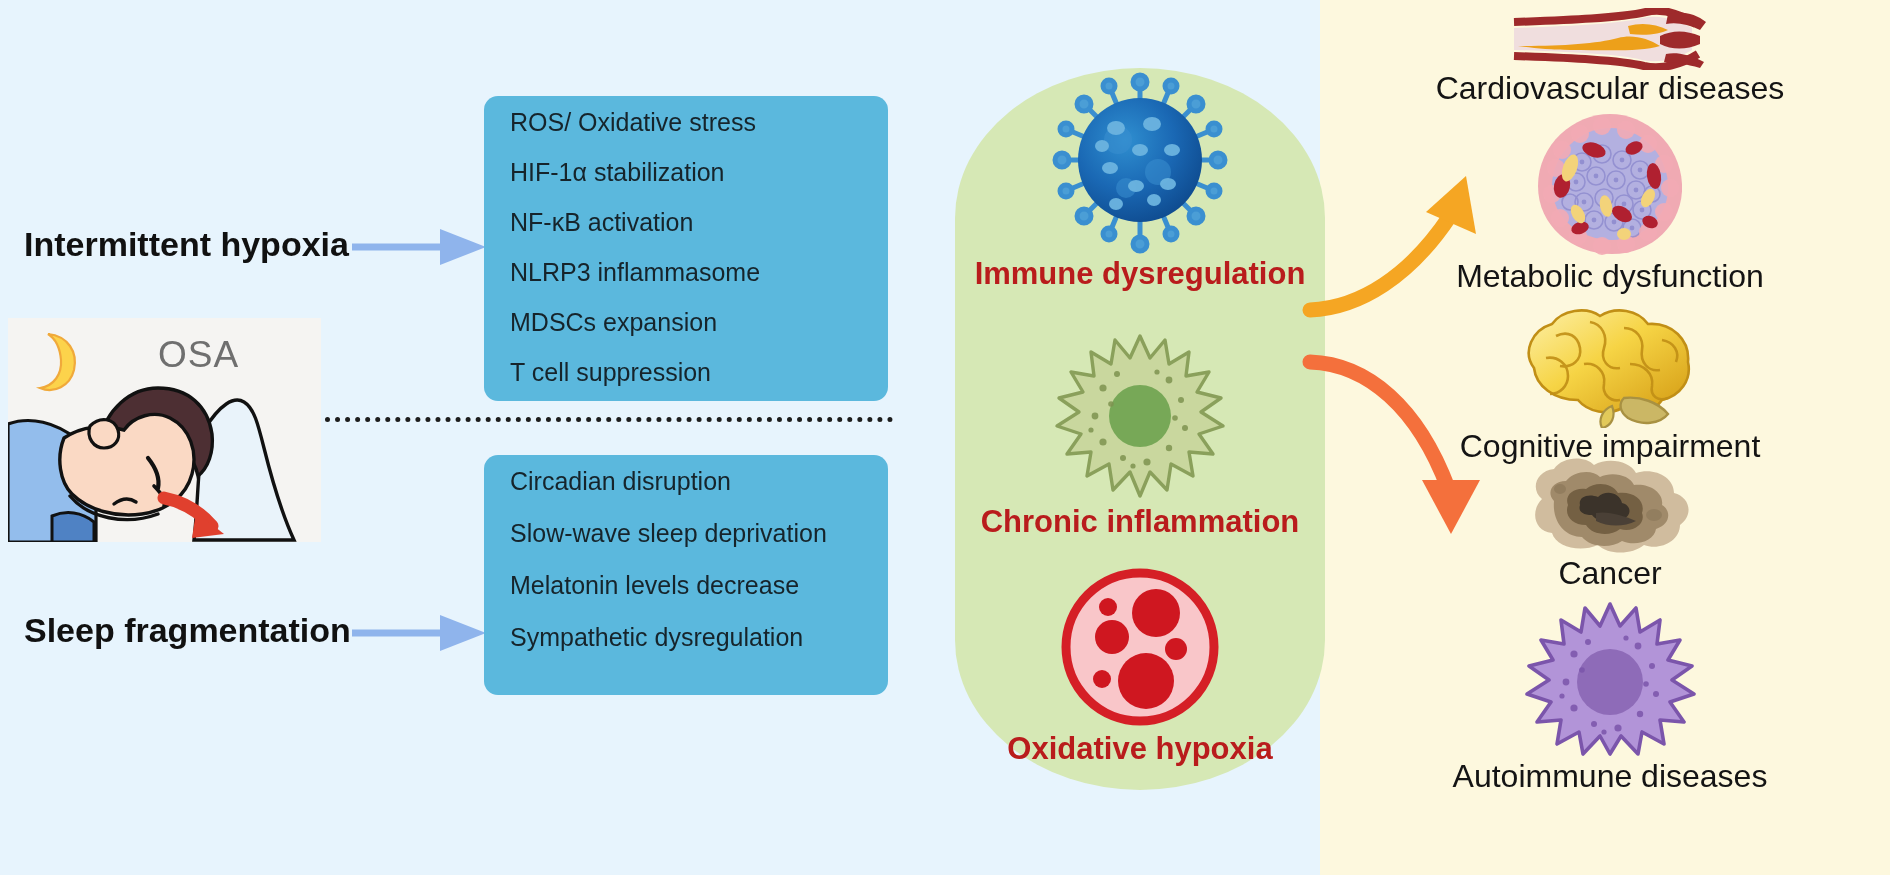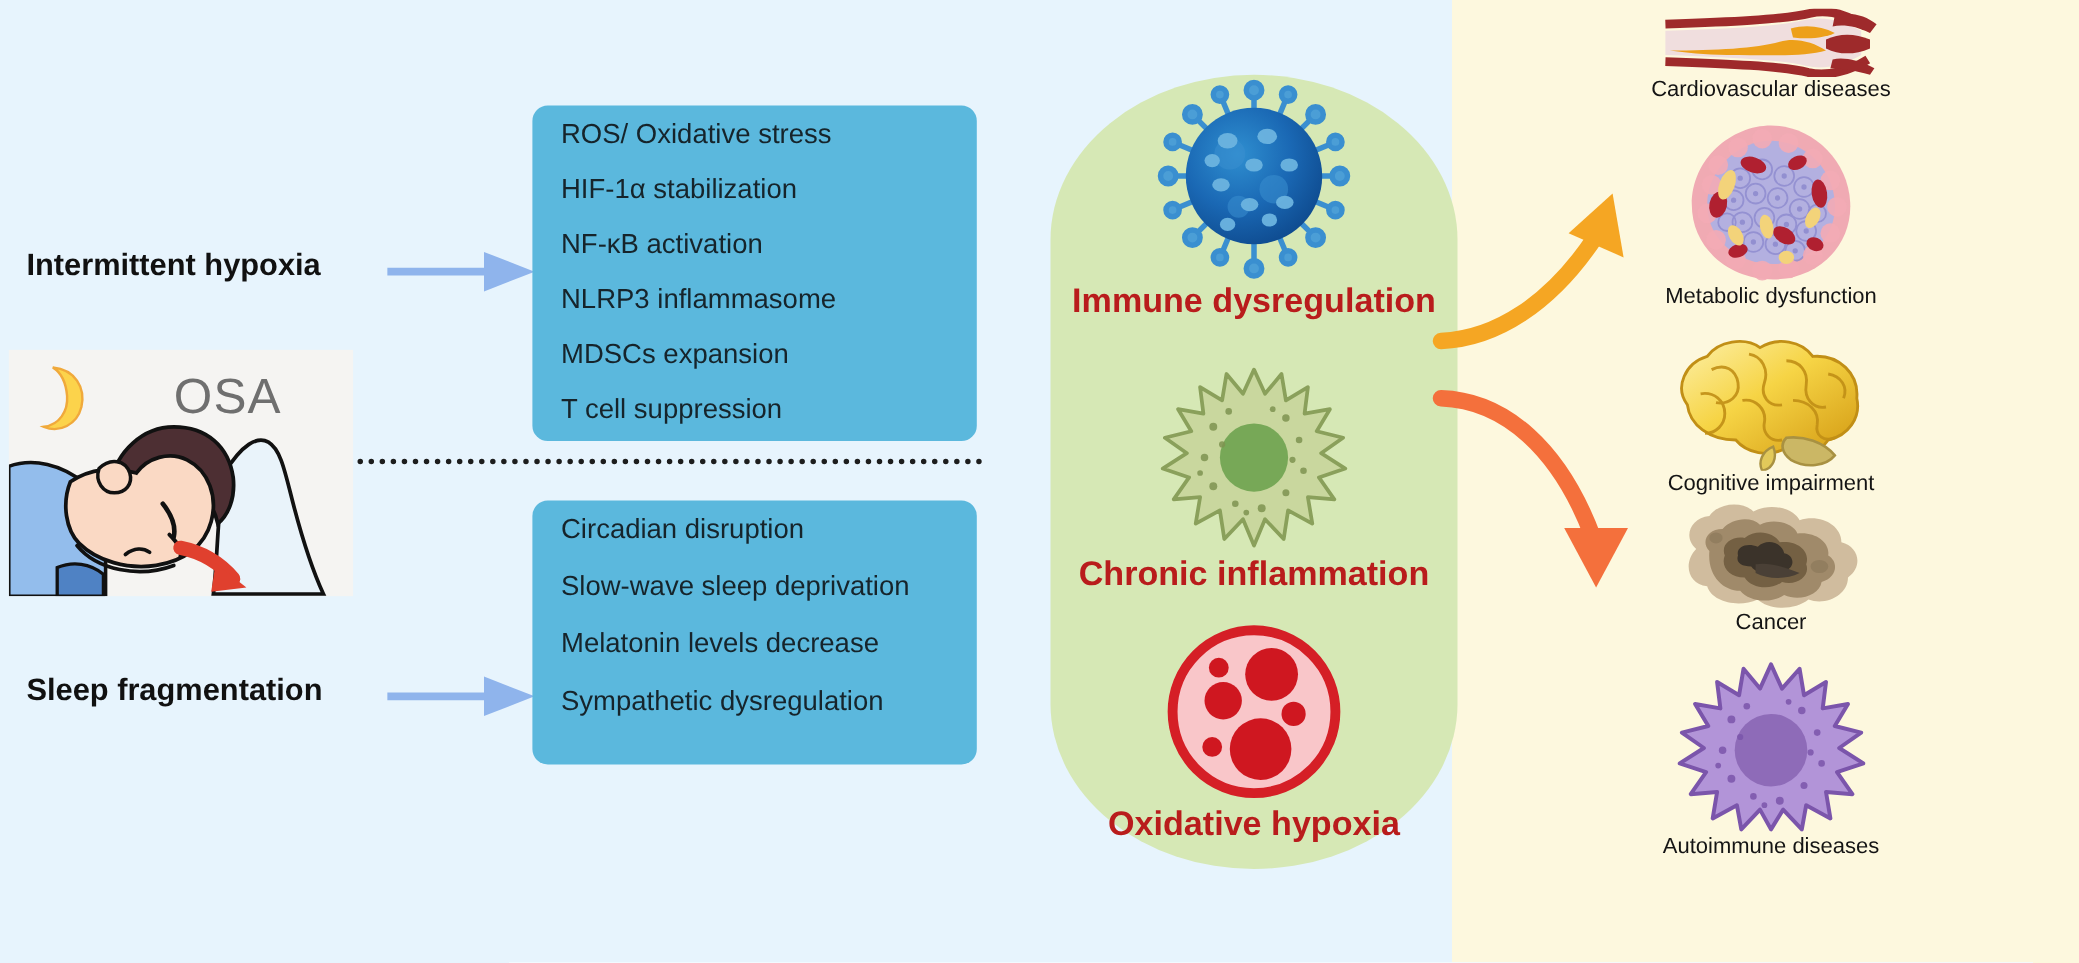--- a/index.html
+++ b/index.html
@@ -35,21 +35,21 @@
     position: absolute;
     left: 955px; top: 68px;
     width: 370px; height: 722px;
     background: #d6e8b5;
     border-radius: 185px / 150px;
   }
 
   
   .driver-label {
     position: absolute;
-    font-size: 28px;
+    font-size: 34px;
     font-weight: bold;
     color: #111111;
     white-space: nowrap;
     letter-spacing: 0px;
   }
   #driver-hypoxia { left: 24px; top: 225px; }
   #driver-fragmentation { left: 24px; top: 611px; }
 
   
   .blue-arrow { position: absolute; }
@@ -66,21 +66,21 @@
   .osa-card {
     position: absolute;
     left: 8px; top: 318px;
     width: 313px; height: 224px;
     background: #f5f4f2;
     overflow: hidden;
   }
   .osa-label {
     position: absolute;
     left: 150px; top: 16px;
-    font-size: 45px;
+    font-size: 37px;
     color: #6f6f6f;
     letter-spacing: 1px;
   }
 
   
   .mech-box {
     position: absolute;
     background: #5bb8dd;
     border-radius: 14px;
     box-sizing: border-box;
@@ -124,21 +124,21 @@
   #outcome-oxidative { top: 565px; }
 
   
   .consequence {
     position: absolute;
     width: 420px;
     left: 1400px;
     text-align: center;
   }
   .consequence-label {
-    font-size: 20px;
+    font-size: 32px;
     color: #141414;
     white-space: nowrap;
     margin-top: 0px;
   }
   .consequence-art { display: block; margin: 0 auto; }
   #cons-cardio { top: 8px; }
   #cons-metabolic { top: 110px; }
   #cons-cognitive { top: 306px; text-align: center; }
   #cons-cancer { top: 455px; }
   #cons-autoimmune { top: 600px; }

